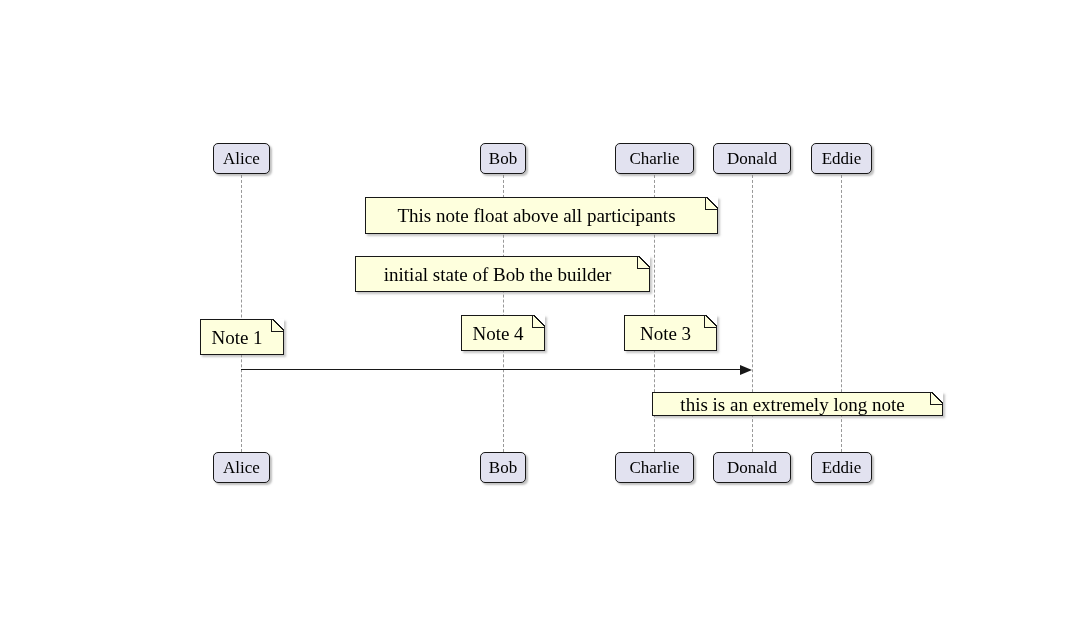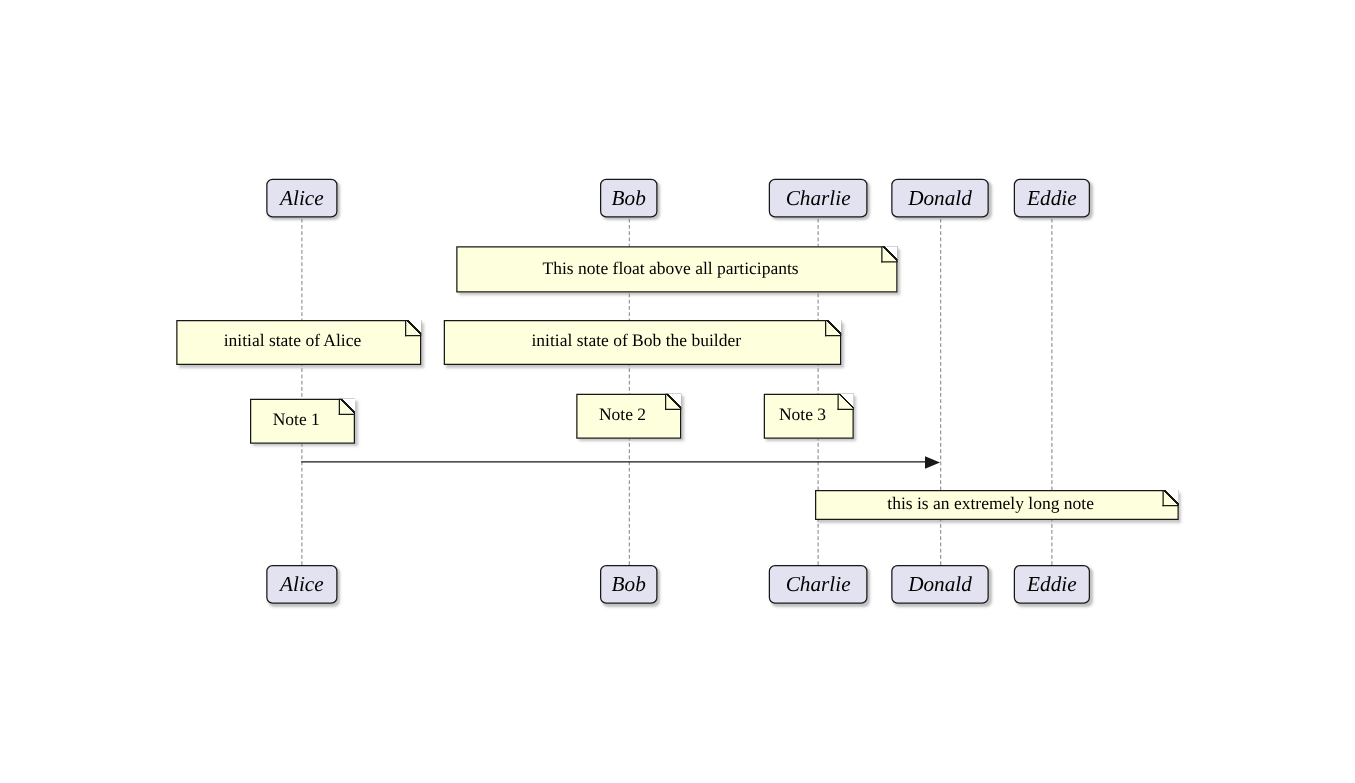--- a/index.html
+++ b/index.html
@@ -22,39 +22,38 @@
     box-sizing: border-box;
     background: var(--participant-fill, #E2E2F0);
     border: 1.5px solid var(--participant-border, #181818);
     border-radius: 5px;
     box-shadow: 2px 2px 2px rgba(140,140,140,0.55);
     display: flex;
     align-items: center;
     justify-content: center;
     font-size: 17px;
     line-height: 1;
-    font-style: italic;
   }
   .lifeline {
     position: absolute;
     top: 175px;
     height: 277px;
     width: 0;
     border-left: 1px dashed var(--lifeline, #999999);
   }
   .note {
     position: absolute;
     box-sizing: border-box;
     background: var(--note-fill, #FEFFDD);
     border: 1px solid var(--note-border, #181818);
     box-shadow: 2px 2px 2px rgba(140,140,140,0.5);
     display: flex;
     align-items: center;
     justify-content: center;
-    font-size: 14px;
+    font-size: 19px;
     line-height: 1;
     padding: 0 16px 0 6px;
     white-space: nowrap;
   }
   .note .fold {
     position: absolute;
     top: -1px;
     right: -1px;
     width: 13px;
     height: 13px;
@@ -105,41 +104,37 @@
   <div class="participant" style="left:480px; top:452px; width:46px">Bob</div>
   <div class="participant" style="left:615px; top:452px; width:79px">Charlie</div>
   <div class="participant" style="left:713px; top:452px; width:78px">Donald</div>
   <div class="participant" style="left:811px; top:452px; width:61px">Eddie</div>
 
   <div class="note" style="left:365px; top:197px; width:353px; height:37px">
     <span>This note float above all participants</span>
     <span class="fold"></span>
   </div>
 
-  <div class="note" style="left:141px; top:256px; width:196px; height:36px">
-    <span>initial state of Alice</span>
-    <span class="fold"></span>
-  </div>
 
-  <div class="note" style="left:355px; top:256px; width:318px; height:36px">
+  <div class="note" style="left:355px; top:256px; width:295px; height:36px">
     <span>initial state of Bob the builder</span>
     <span class="fold"></span>
   </div>
 
   <div class="note" style="left:200px; top:319px; width:84px; height:36px">
     <span>Note 1</span>
     <span class="fold"></span>
   </div>
 
   <div class="note" style="left:461px; top:315px; width:84px; height:36px">
-    <span>Note 2</span>
+    <span>Note 4</span>
     <span class="fold"></span>
   </div>
 
-  <div class="note" style="left:611px; top:315px; width:72px; height:36px">
+  <div class="note" style="left:624px; top:315px; width:93px; height:36px">
     <span>Note 3</span>
     <span class="fold"></span>
   </div>
 
   <div class="note" style="left:652px; top:392px; width:291px; height:24px">
     <span>this is an extremely long note</span>
     <span class="fold"></span>
   </div>
 
   <div class="message-line" style="left:241px; top:369px; width:501px"></div>

